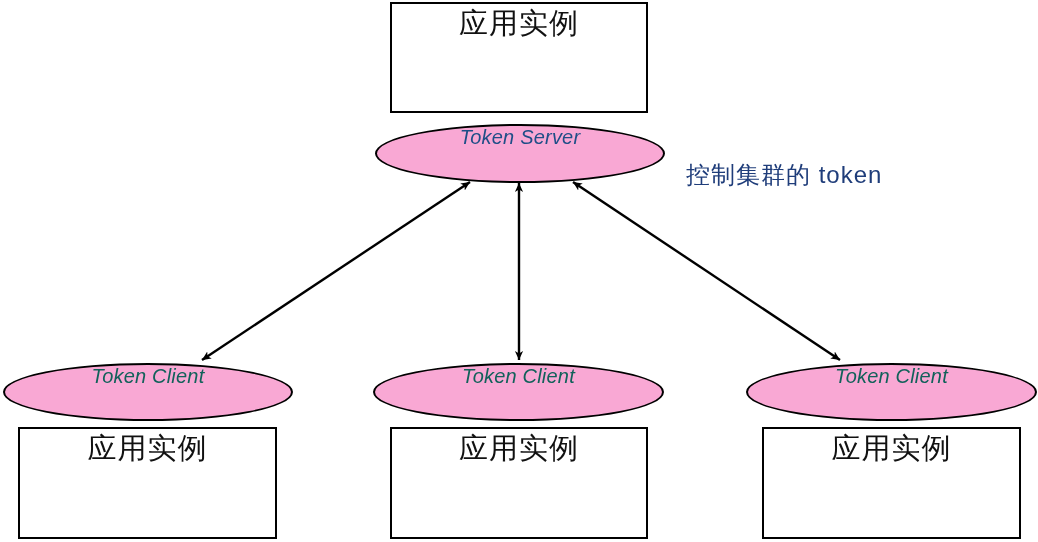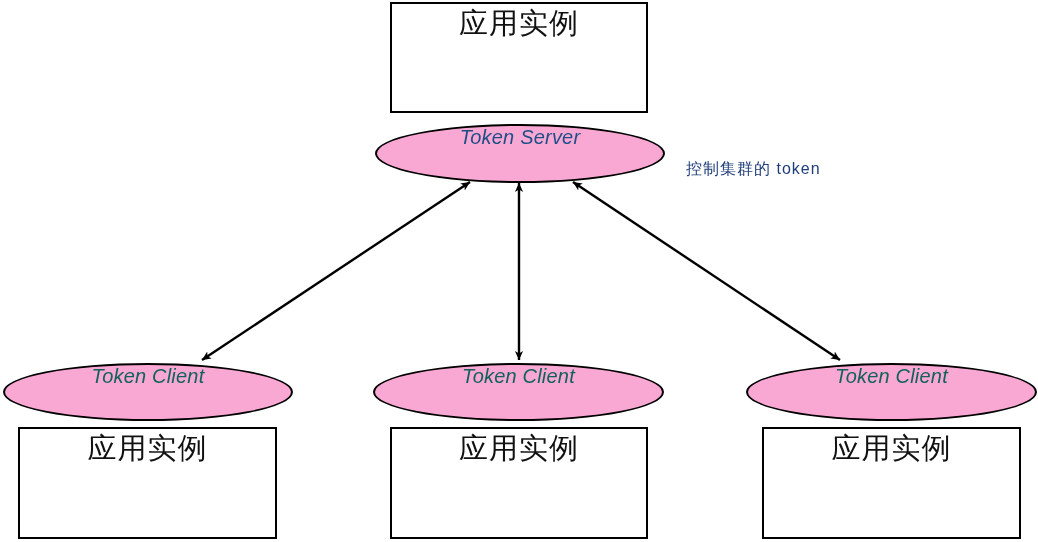--- a/index.html
+++ b/index.html
@@ -53,21 +53,21 @@
   }
   .ellipse-server {
     color: #1f4e87;
   }
   .ellipse-client {
     color: #12615a;
   }
   .annotation {
     position: absolute;
     color: #1f3d7a;
-    font-size: 16px;
+    font-size: 24px;
     letter-spacing: 1px;
     white-space: nowrap;
   }
 </style>
 </head>
 <body>
 
 <div id="canvas">
 
   <svg id="edges" viewBox="0 0 1038 542" width="1038" height="542" xmlns="http://www.w3.org/2000/svg">

